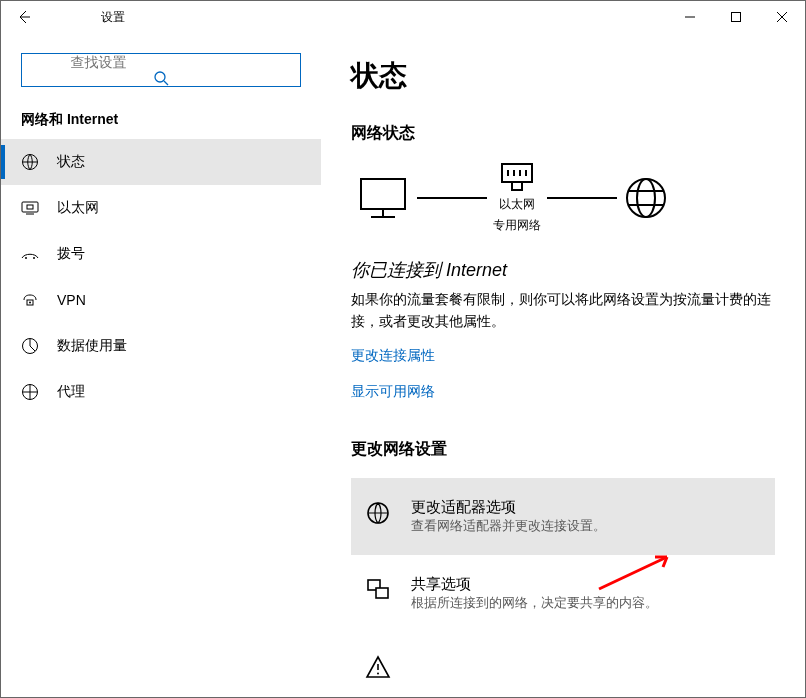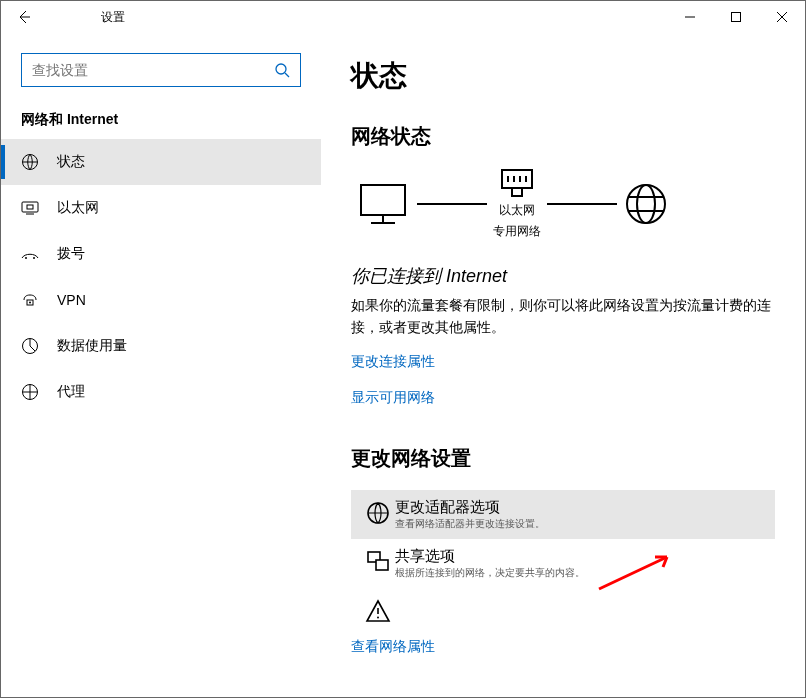--- a/index.html
+++ b/index.html
@@ -8,45 +8,45 @@
   .titlebar { height: 32px; display: flex; align-items: center; gap: 48px; }
   .titlebar .back { width: 48px; height: 32px; display:flex; align-items:center; justify-content:center; font-size:16px; }
   .titlebar .title { font-size: 12px; padding-left: 4px; }
   .win-controls { margin-left: auto; display: flex; }
   .win-controls div { width: 46px; height: 32px; display:flex; align-items:center; justify-content:center; }
   .content { flex: 1; display: flex; overflow: hidden; }
   .sidebar { width: 320px; padding: 20px 0 0 0; display:flex; flex-direction:column; }
   .home-row { padding: 8px 20px 16px 20px; display:flex; align-items:center; gap:16px; }
   .home-row .txt { font-size: 14px; }
   .search-wrap { margin: 0 20px 24px 20px; }
-  .search { width: 100%; height: 34px; border: 1px solid #0067c0; display:flex; align-items:center; padding:0 10px; }
+  .search { width: 100%; height: 34px; border: 1px solid #0067c0; display:flex; align-items:center; padding:0 0;flex-direction:column; }
   .search input { flex:1; border:none; outline:none; font-size:14px; background:transparent; }
   .search .sicon { color:#0067c0; }
   .section-label { padding: 0 20px 10px 20px; font-size: 14px; font-weight:600; }
   .navlist { display:flex; flex-direction:column; }
   .navitem { height: 46px; display:flex; align-items:center; padding-left: 20px; gap: 18px; font-size:14px; position:relative; cursor:default; }
   .navitem.active { background:#e6e6e6; }
   .navitem.active::before { content:""; position:absolute; left:0; top:6px; bottom:6px; width:4px; background:#0067c0; }
   .navicon { width:18px; display:flex; justify-content:center; }
   .main { flex:1; padding: 24px 30px 0 30px; overflow:hidden; position:relative; }
   .h1 { font-size: 28px; font-weight:600; margin-bottom: 28px; }
-  .h2 { font-size: 20px; font-weight:600; margin-bottom: 18px; }
+  .h2 { font-size: 16px; font-weight:600; margin-bottom: 18px; }
   .net-graphic { display:flex; align-items:center; gap:6px; padding: 0 4px 8px 4px; }
   .net-graphic .line { width: 70px; height:2px; background:#000; }
   .net-graphic .col { display:flex; flex-direction:column; align-items:center; gap:4px; }
   .net-caption { text-align:center; font-size:12px; }
   .para-title { font-size: 18px; margin-top: 16px; margin-bottom: 6px; font-style: italic; }
   .para { font-size: 14px; line-height: 1.6; margin-bottom: 14px; max-width: 420px; }
   .link { color:#0067c0; font-size:14px; display:block; margin-bottom: 18px; cursor:default; }
   .change-section { margin-top: 38px; }
-  .option { display:flex; gap: 4px; padding: 8px 14px; align-items:flex-start; }
+  .option { display:flex; gap: 20px; padding: 20px 14px; align-items:flex-start; }
   .option.highlight { background:#e6e6e6; }
   .option .oicon { width:26px; padding-top:2px; }
   .option .otexts .otitle { font-size: 15px; }
-  .option .otexts .odesc { font-size: 10px; color:#5a5a5a;font-family:Liberation Mono, monospace; }
+  .option .otexts .odesc { font-size: 13px; color:#5a5a5a;font-family:Liberation Mono, monospace; }
   .arrow { position:absolute; left:276px; top:518px; pointer-events:none; }
   svg { display:block; }
 </style>
 </head>
 <body>
 
 <div class="window">
   <div class="titlebar">
     <div class="back">
       <svg width="16" height="16" viewBox="0 0 16 16">

